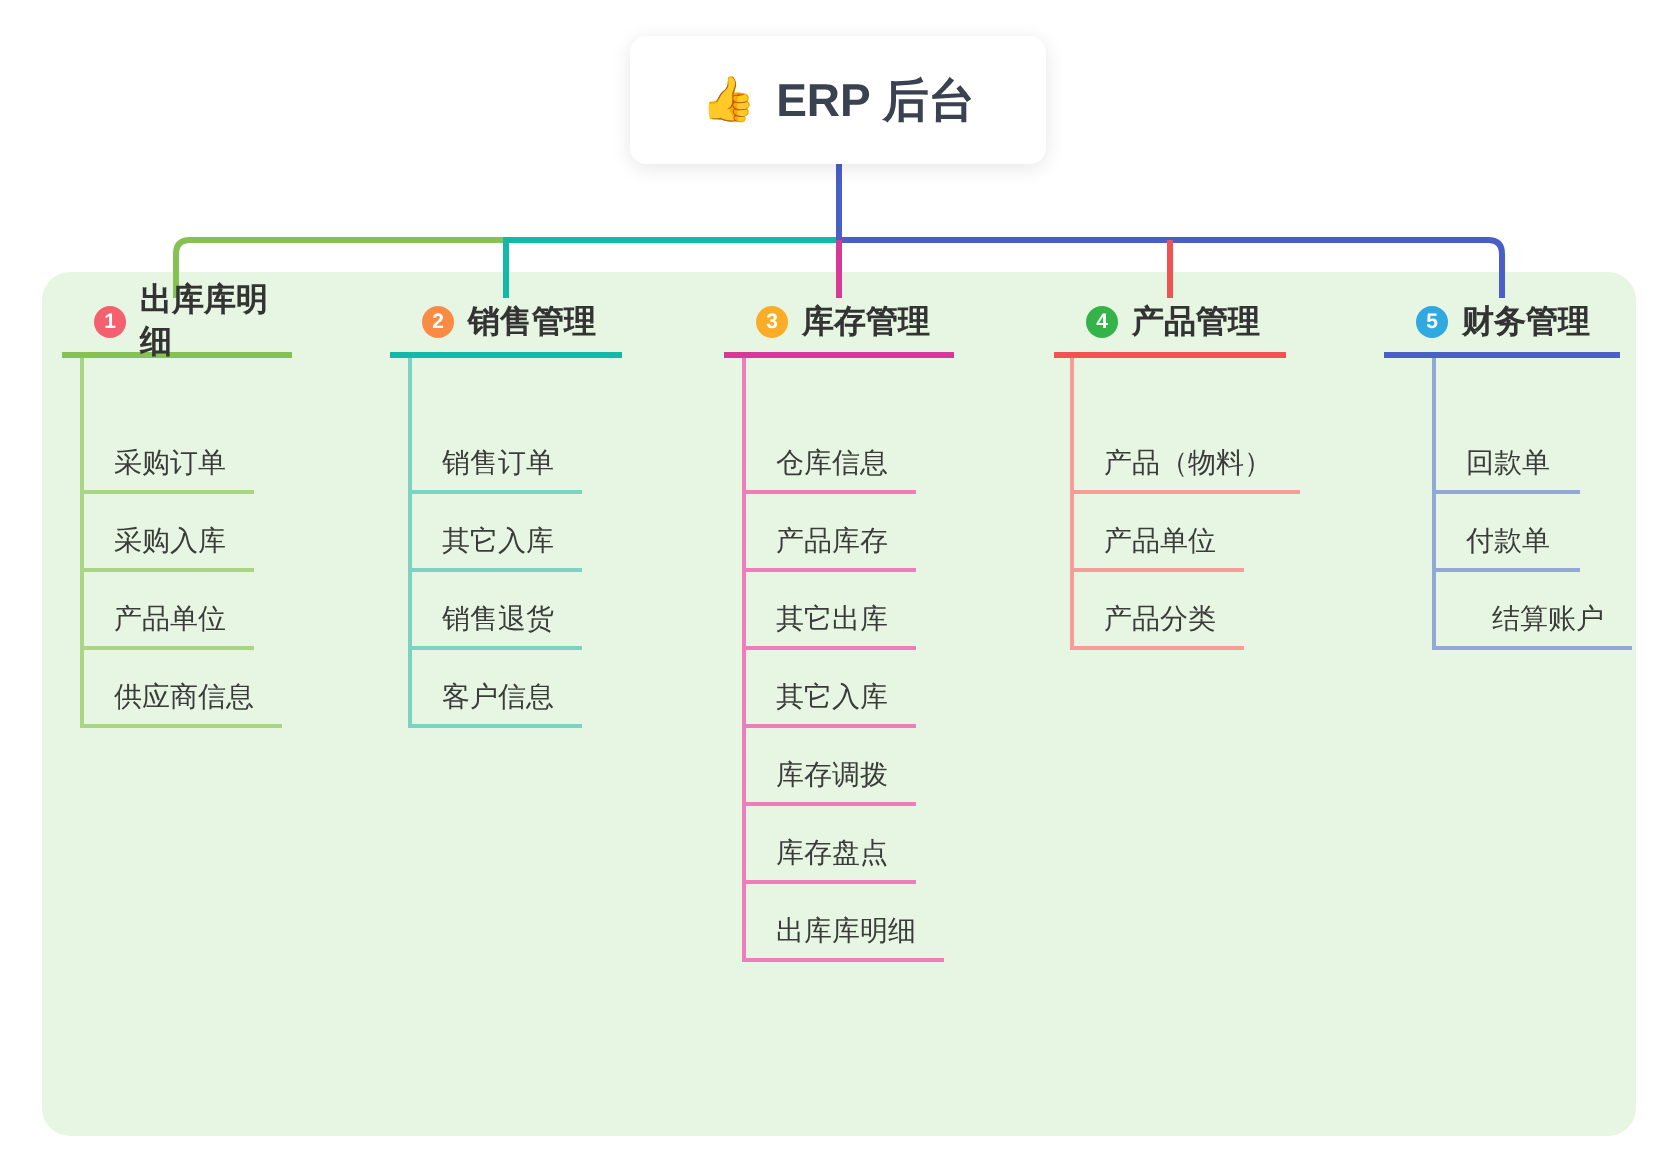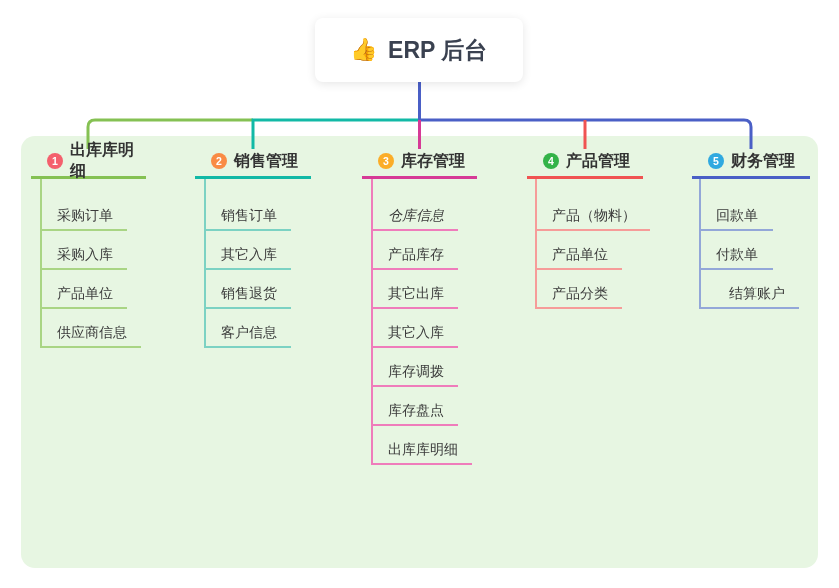--- a/index.html
+++ b/index.html
@@ -41,21 +41,21 @@
   .children {
     position: absolute; top: 33px; list-style: none;
     border-left-style: solid; border-left-width: 2px;
   }
   .children li {
     height: 39px; display: flex; align-items: flex-end;
     padding: 0 14px 6px 15px; width: max-content; min-width: 72px;
     border-bottom-style: solid; border-bottom-width: 2px;
     font-size: 14px; line-height: 15px; color: #3b3b3b; cursor: pointer;
   }
-  .children li:first-child { height: 52px; }
+  .children li:first-child { height: 68px; }
 </style>
 </head>
 <body>
 
 <div class="canvas">
 
   <div class="panel" style="background: rgb(231, 246, 226);"></div>
 
   <svg class="connectors" viewBox="0 0 839 588">
     <path d="M 253 120 L 95 120 Q 88 120 88 127 L 88 149" stroke="#85c153"></path>
@@ -96,21 +96,21 @@
           <li style="border-bottom-color: rgb(124, 210, 195);">客户信息</li>
         </ul>
   </div>
 
   <div class="branch" style="left: 362px;">
     <div class="branch-header" style="width: 115px; border-bottom-color: rgb(214, 58, 150);">
       <span class="badge" style="background: rgb(251, 173, 40);">3</span>
       <span class="branch-title">库存管理</span>
     </div>
     <ul class="children" style="left: 9px; border-left-color: rgb(239, 124, 187);">
-          <li style="border-bottom-color: rgb(239, 124, 187); font-style: italic;">仓库信息</li>
+          <li style="border-bottom-color: rgb(239, 124, 187);">仓库信息</li>
           <li style="border-bottom-color: rgb(239, 124, 187);">产品库存</li>
           <li style="border-bottom-color: rgb(239, 124, 187);">其它出库</li>
           <li style="border-bottom-color: rgb(239, 124, 187);">其它入库</li>
           <li style="border-bottom-color: rgb(239, 124, 187);">库存调拨</li>
           <li style="border-bottom-color: rgb(239, 124, 187);">库存盘点</li>
           <li style="border-bottom-color: rgb(239, 124, 187);">出库库明细</li>
         </ul>
   </div>
 
   <div class="branch" style="left: 527px;">
@@ -123,21 +123,21 @@
           <li style="border-bottom-color: rgb(246, 156, 153);">产品单位</li>
           <li style="border-bottom-color: rgb(246, 156, 153);">产品分类</li>
         </ul>
   </div>
 
   <div class="branch" style="left: 692px;">
     <div class="branch-header" style="width: 118px; border-bottom-color: rgb(74, 95, 198);">
       <span class="badge" style="background: rgb(48, 169, 224);">5</span>
       <span class="branch-title">财务管理</span>
     </div>
-    <ul class="children" style="left: 7px; border-left-color: rgb(147, 167, 216);">
+    <ul class="children" style="left: 24px; border-left-color: rgb(147, 167, 216);">
           <li style="border-bottom-color: rgb(147, 167, 216);">回款单</li>
           <li style="border-bottom-color: rgb(147, 167, 216);">付款单</li>
           <li style="border-bottom-color: rgb(147, 167, 216); padding-left: 28px;">结算账户</li>
         </ul>
   </div>
 </div>
 
 </div>
 
 </body></html>

